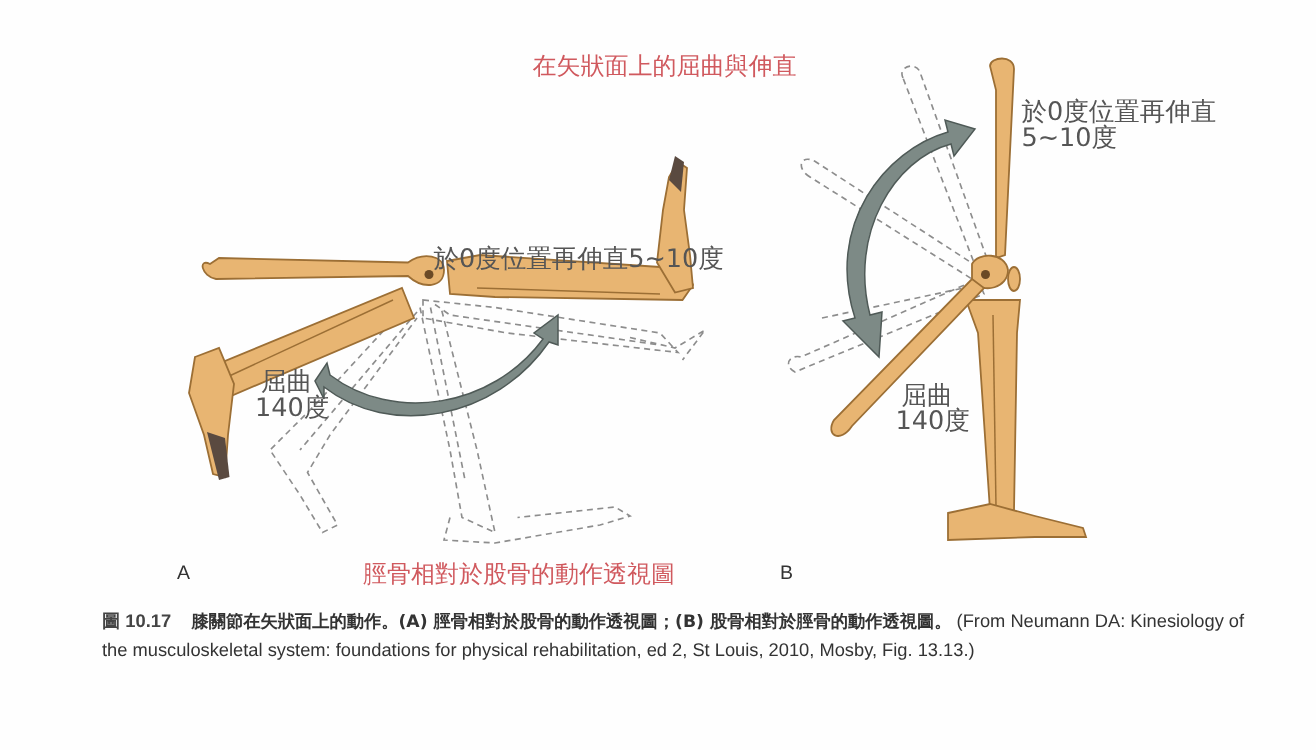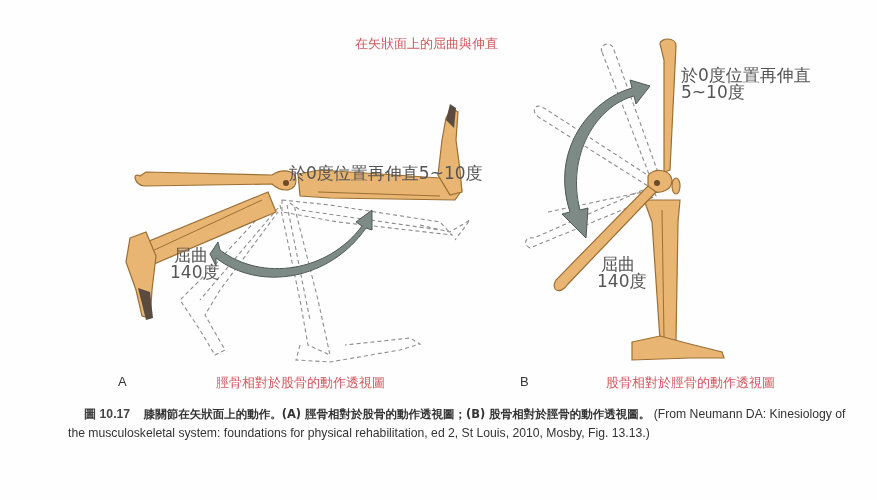--- a/index.html
+++ b/index.html
@@ -1,25 +1,25 @@
 <!DOCTYPE html>
 <html><head>
 <meta charset="utf-8">
 <style>
   html, body { margin:0; padding:0; background:#fdfdfd; }
   body { width:877px; height:500px; position:relative; overflow:hidden;
          font-family:"DejaVu Sans", sans-serif; }
   .page { position:absolute; left:0; top:0; width:877px; height:500px; background:#fefefe; }
   svg.fig { position:absolute; left:0; top:0; }
   .lbl { position:absolute; white-space:nowrap; color:#555; font-size:17px; line-height:14px; }
-  .red { color:#d0595e; font-size:13px; }
+  .red { color:#d0595e; font-size:16px; }
   .panel-letter { position:absolute; font-family:"Liberation Sans", sans-serif; font-size:13px; color:#333; }
   .caption { position:absolute; left:68px; top:405px; width:780px;
              font-family:"Liberation Sans", sans-serif; font-size:12.2px; line-height:19px; color:#333; }
-  .caption .fig-no { font-weight:bold; color:#444;margin-left:16px; }
+  .caption .fig-no { font-weight:bold; color:#444; }
   .caption .zh { font-family:"DejaVu Sans", sans-serif; font-size:11.5px;font-weight:bold; }
 </style>
 </head>
 <body>
 
 <div class="page">
 
   <svg class="fig" width="877" height="500" viewBox="0 0 877 500">
     <defs>
       <style>
@@ -87,27 +87,26 @@
       <path class="arrow" d="M650,86 L630,80 L632,88 C590,100 550,150 570,212 L562,214 L586,238 L588,208 L580,210 C566,156 596,106 634,96 L636,104 Z"></path>
     </g>
   </svg>
 
   <div class="lbl red" style="left:355px;top:37px;">在矢狀面上的屈曲與伸直</div>
 
   <div class="lbl" style="left:289px;top:149px;margin-top:17px;">於0度位置再伸直5~10度</div>
   <div class="lbl" style="left:174px;top:248px;">屈曲</div>
   <div class="lbl" style="left:170px;top:265px;">140度</div>
   <div class="panel-letter" style="left:118px;top:374px;">A</div>
-  <div class="lbl red" style="left:216px;top:376px;text-align:right;">脛骨相對於股骨的動作透視圖</div>
+  <div class="lbl red" style="left:242px;top:376px;text-align:right;">脛骨相對於股骨的動作透視圖</div>
 
   <div class="lbl" style="left:681px;top:68px;">於0度位置再伸直</div>
   <div class="lbl" style="left:681px;top:85px;">5~10度</div>
   <div class="lbl" style="left:601px;top:257px;">屈曲</div>
   <div class="lbl" style="left:597px;top:274px;">140度</div>
   <div class="panel-letter" style="left:520px;top:374px;">B</div>
-  <div class="lbl red" style="left:606px;top:376px;">股骨相對於脛骨的動作透視圖</div>
 
   <div class="caption">
     <span class="fig-no">圖 10.17</span>&nbsp;&nbsp;&nbsp;
     <span class="zh">膝關節在矢狀面上的動作。(A) 脛骨相對於股骨的動作透視圖；(B) 股骨相對於脛骨的動作透視圖。</span>
     <span>(From Neumann DA: Kinesiology of the musculoskeletal system: foundations for physical rehabilitation, ed 2, St Louis, 2010, Mosby, Fig. 13.13.)</span>
   </div>
 </div>
 
 </body></html>

